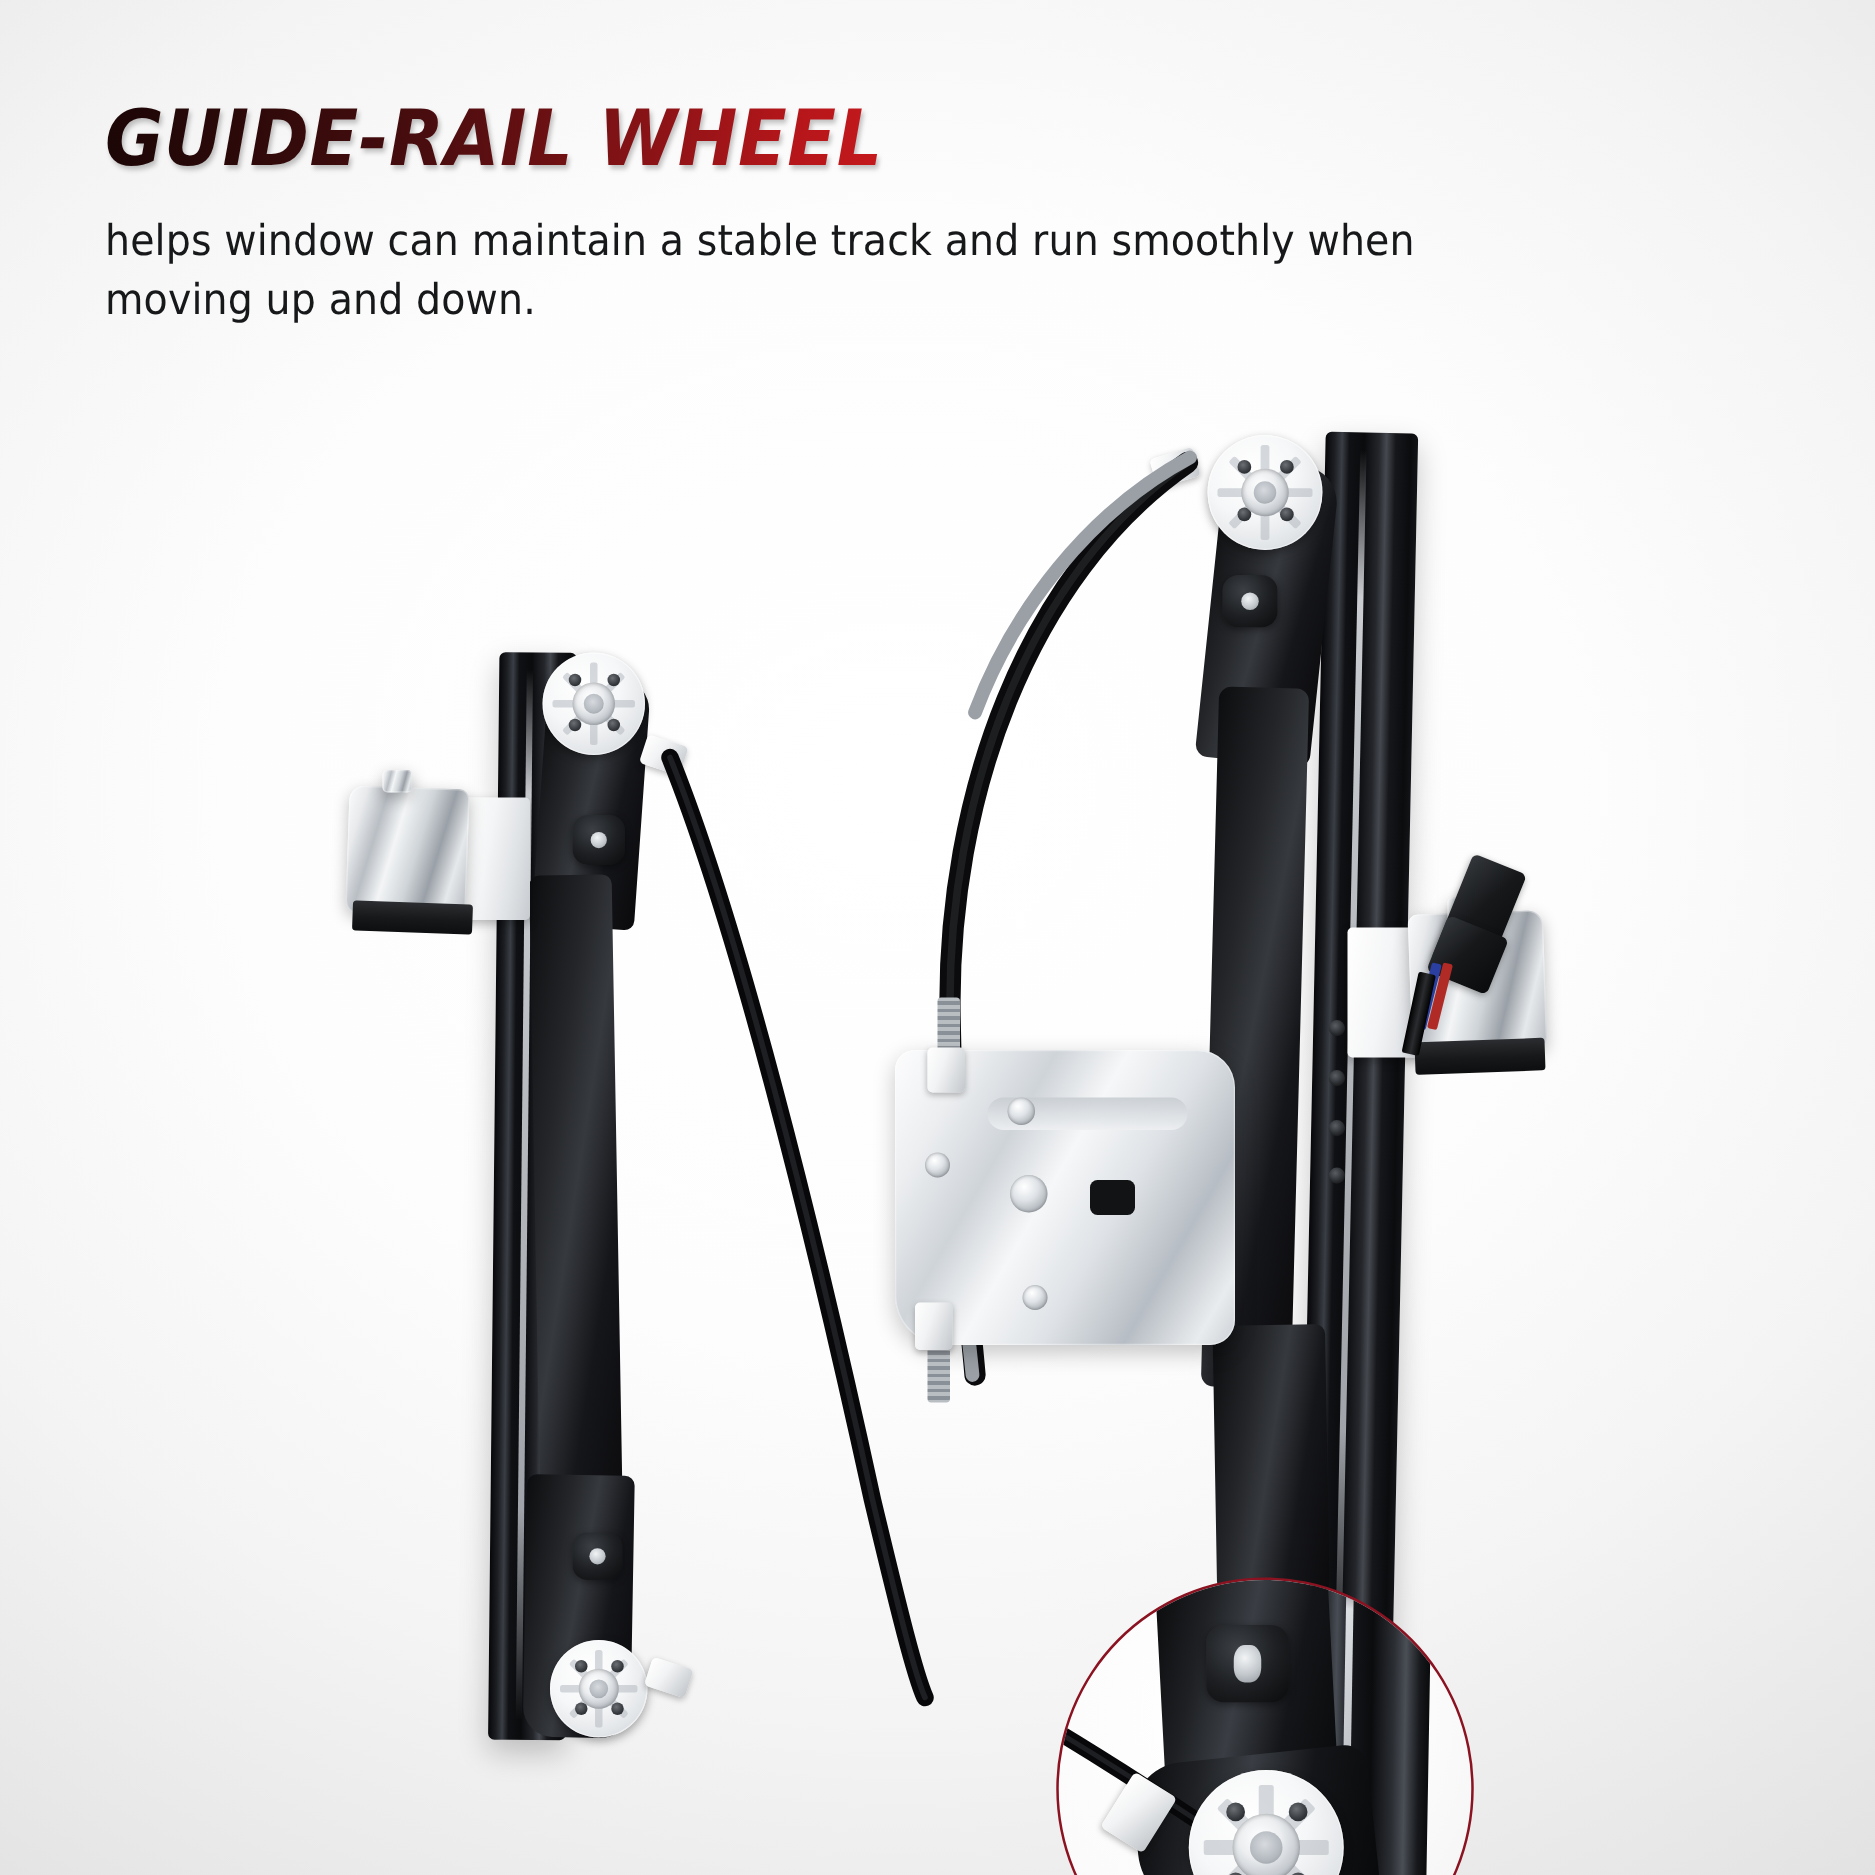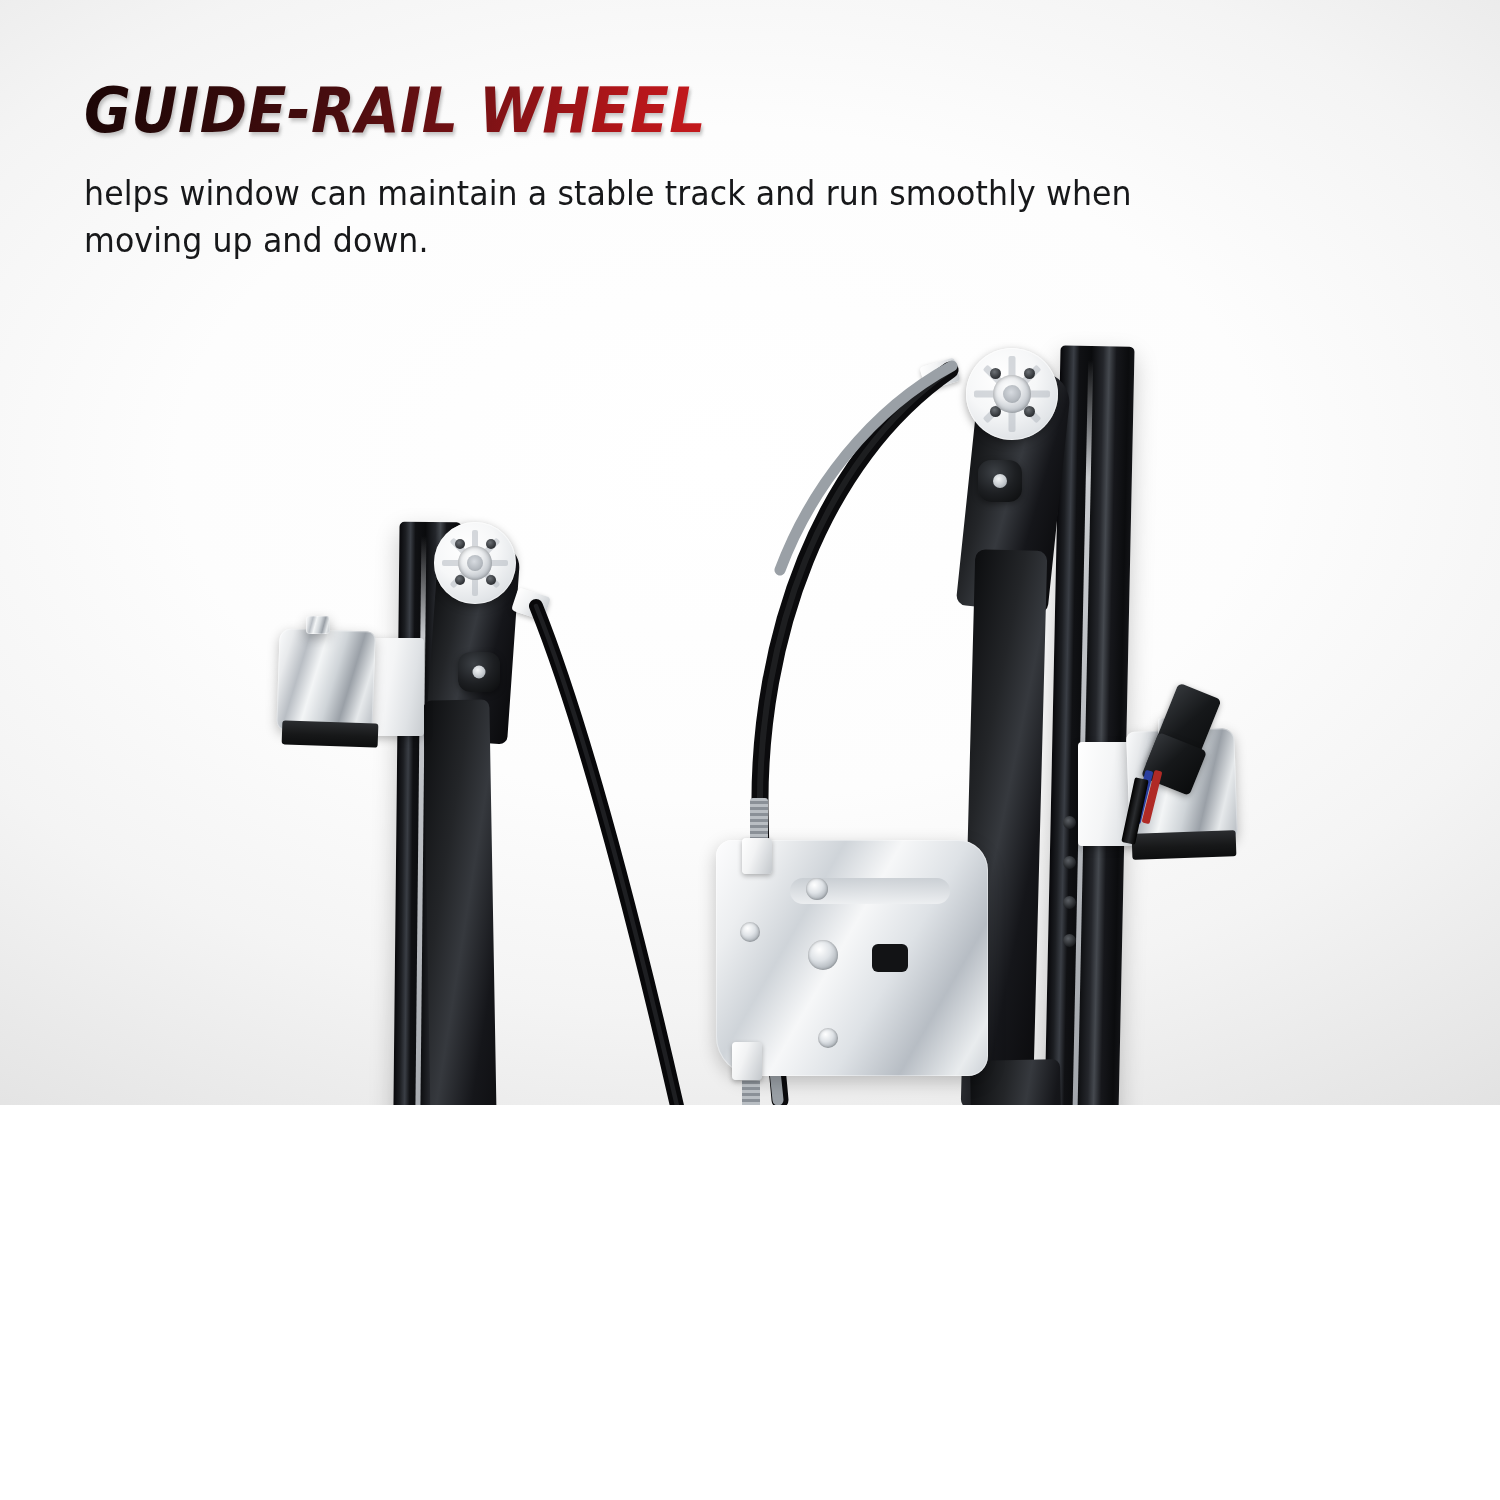--- a/index.html
+++ b/index.html
@@ -10,21 +10,21 @@
     overflow: hidden;
   }
   body {
     font-family: "Liberation Sans", sans-serif;
     background: #ffffff;
   }
 
   #stage {
     position: relative;
     width: 1500px;
-    height: 1105px;
+    height: 1500px;
     background:
       radial-gradient(ellipse 95% 80% at 48% 42%, #ffffff 0%, #fdfdfd 38%, #f4f4f4 62%, #e6e6e6 85%, #dcdcdc 100%);
     overflow: hidden;
   }
 
   
   #header {
     position: absolute;
     left: 84px;
     top: 78px;

